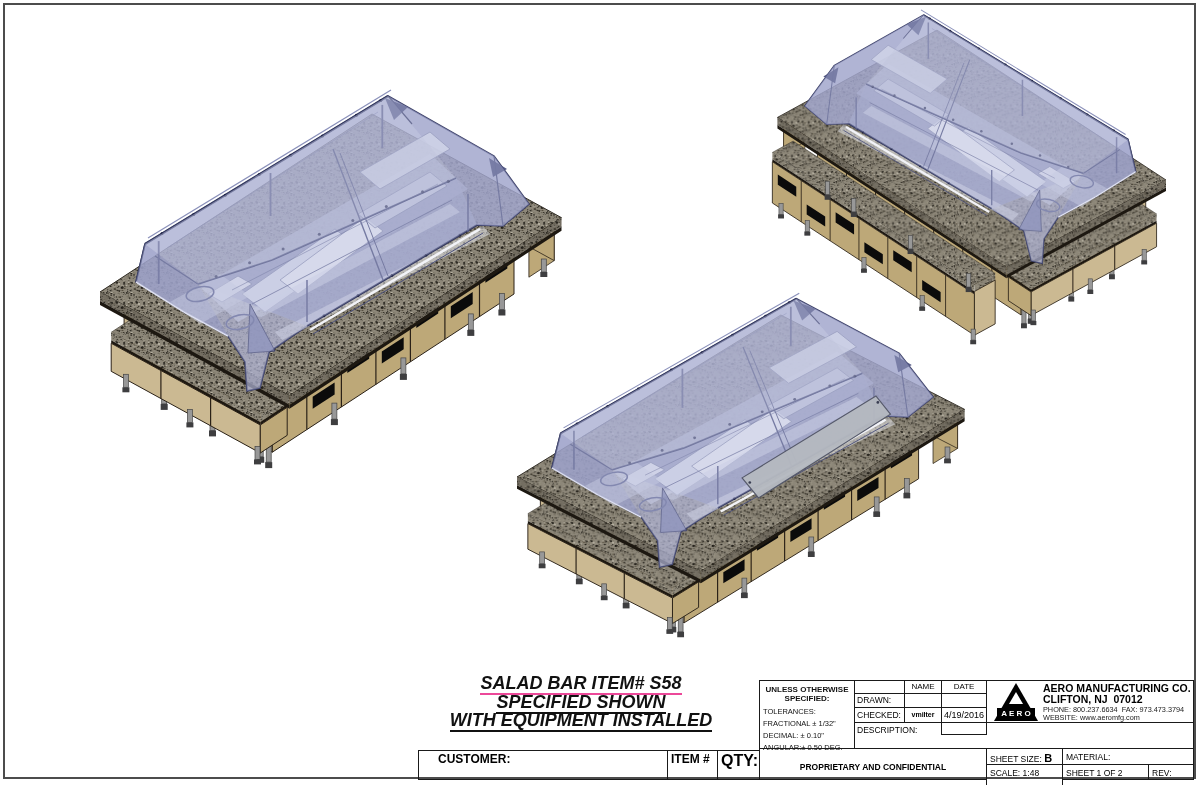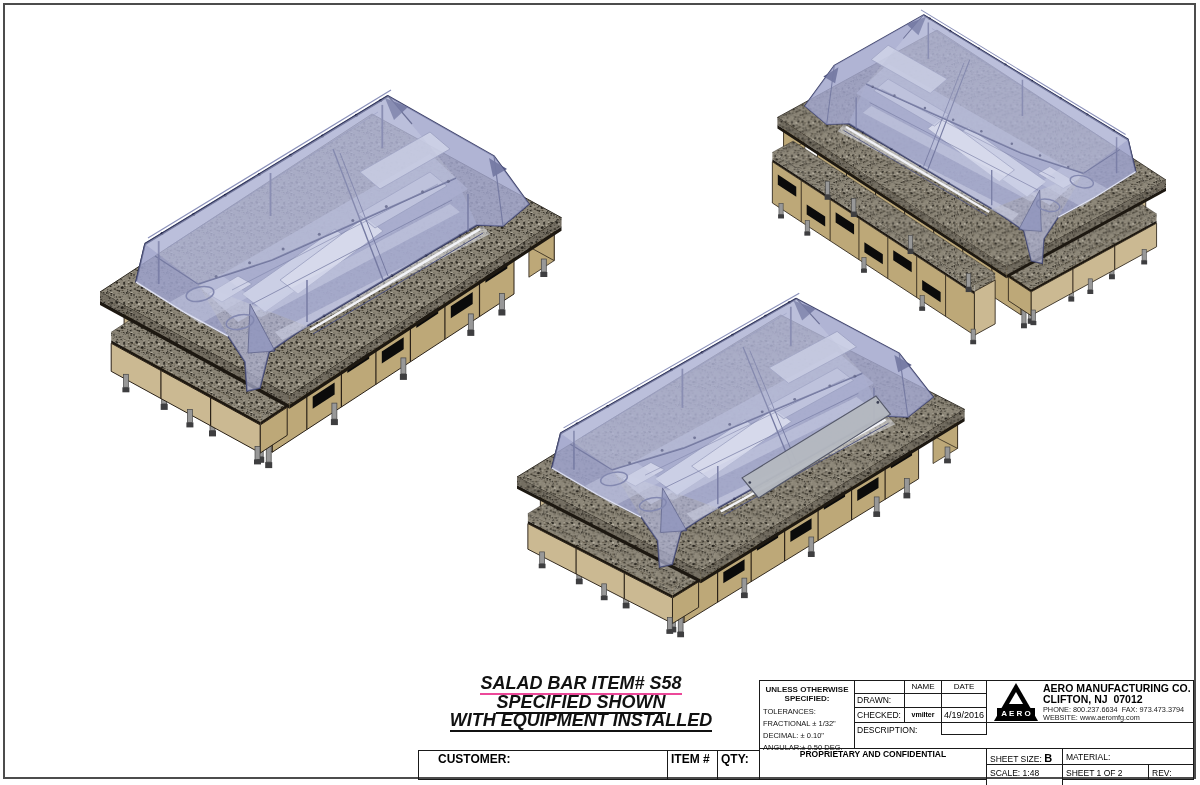--- a/index.html
+++ b/index.html
@@ -579,21 +579,21 @@
 </svg>
 
 <div class="abs" style="left:380px;top:674px;width:402px;text-align:center;font-size:18px;font-weight:bold;font-style:italic;line-height:18.5px;color:#111">
 <div><span style="border-bottom:2px solid #ec4899">SALAD BAR ITEM# S58</span></div>
 <div><span style="border-bottom:2px solid #111">SPECIFIED SHOWN</span></div>
 <div><span style="border-bottom:2px solid #111">WITH EQUIPMENT INSTALLED</span></div>
 </div>
 
 <div class="bx" style="left:418px;top:750px;width:250px;height:30px;font-size:12px;font-weight:bold;padding:1px 19px">CUSTOMER:</div>
 <div class="bx" style="left:667px;top:750px;width:51px;height:30px;font-size:12px;font-weight:bold;padding:1px 3px">ITEM #</div>
-<div class="bx" style="left:717px;top:750px;width:43px;height:30px;font-size:12px;font-weight:bold;padding:1px 3px">QTY:</div>
+<div class="bx" style="left:717px;top:750px;width:43px;height:30px;font-size:16px;font-weight:bold;padding:1px 3px">QTY:</div>
 
 <div class="bx" style="left:759px;top:680px;width:96px;height:69px;font-size:7.5px;color:#111">
 <div style="text-align:center;font-weight:bold;font-size:8px;line-height:9px;margin-top:4px">UNLESS OTHERWISE<br>SPECIFIED:</div>
 <div style="margin:3px 0 8px 3px;line-height:12px">TOLERANCES:<br>FRACTIONAL ± 1/32"<br>DECIMAL: ± 0.10"<br>ANGULAR:± 0.50 DEG.</div>
 </div>
 
 <div class="bx" style="left:854px;top:680px;width:51px;height:14px"></div>
 <div class="bx" style="left:904px;top:680px;width:38px;height:14px;font-size:8px;text-align:center;line-height:12px">NAME</div>
 <div class="bx" style="left:941px;top:680px;width:46px;height:14px;font-size:8px;text-align:center;line-height:12px">DATE</div>
 <div class="bx" style="left:854px;top:693px;width:51px;height:15px;font-size:8.5px;line-height:13px;padding-left:2px">DRAWN:</div>
@@ -608,20 +608,20 @@
 <svg width="50" height="41" style="position:absolute;left:4px;top:1px" viewBox="0 0 50 41">
 <path d="M25 1 L47 39 L3 39 Z" fill="#000"></path>
 <path d="M25 10 L32 22 L18 22 Z" fill="#fff"></path>
 <rect x="6" y="26" width="38" height="9" fill="#000"></rect>
 <text x="25" y="34" font-size="8" fill="#fff" text-anchor="middle" font-family="Liberation Sans" font-weight="bold">A E R O</text>
 </svg>
 <div style="position:absolute;left:56px;top:2px;font-size:10.5px;font-weight:bold;line-height:11px;white-space:nowrap">AERO MANUFACTURING CO.<br>CLIFTON, NJ&nbsp; 07012</div>
 <div style="position:absolute;left:56px;top:25px;font-size:7.3px;line-height:8px;color:#222;white-space:nowrap">PHONE: 800.237.6634&nbsp; FAX: 973.473.3794<br>WEBSITE: www.aeromfg.com</div>
 </div>
 
-<div class="bx" style="left:759px;top:748px;width:228px;height:32px;font-size:8.5px;line-height:9.5px;padding-top:1px">
+<div class="bx" style="left:759px;top:748px;width:228px;height:32px;font-size:8.5px;line-height:9.5px;padding-top:14px">
 <div style="text-align:center;font-weight:bold">PROPRIETARY AND CONFIDENTIAL</div>
 </div>
 
 <div class="bx" style="left:986px;top:748px;width:77px;height:17px;font-size:8.5px;padding:3px 0 0 3px">SHEET SIZE: <b style="font-size:11px">B</b></div>
 <div class="bx" style="left:1062px;top:748px;width:132px;height:17px;font-size:8.5px;padding:3px 12px 0 3px">MATERIAL:</div>
 <div class="bx" style="left:986px;top:764px;width:77px;height:24px;font-size:8.5px;padding:3px 0 0 3px">SCALE: 1:48</div>
 <div class="bx" style="left:1062px;top:764px;width:87px;height:16px;font-size:8.5px;padding:3px 12px 0 3px">SHEET 1 OF 2</div>
 <div class="bx" style="left:1148px;top:764px;width:46px;height:16px;font-size:8.5px;padding:3px 0 0 3px">REV:</div>
 </body></html>

